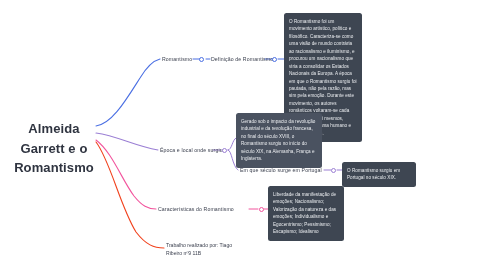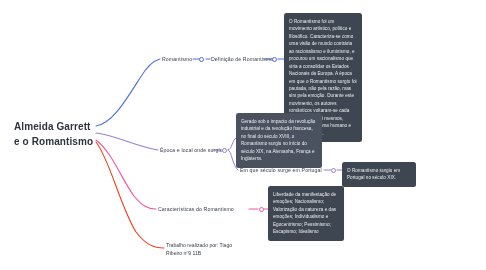--- a/index.html
+++ b/index.html
@@ -27,24 +27,24 @@
     position: absolute;
     color: #3d4250;
     font-size: 5.2px;
     line-height: 1.45;
     letter-spacing: 0.12px;
     white-space: nowrap;
   }
   .node-center {
     position: absolute;
     color: #2f3440;
-    font-size: 10px;
+    font-size: 13px;
     font-weight: bold;
     line-height: 1.5;
-    text-align: left;
+    text-align: center;
     letter-spacing: 0.1px;
   }
   .card {
     position: absolute;
     background: #3e4652;
     color: #eceef1;
     font-size: 4.6px;
     line-height: 1.62;
     padding: 5px 5px 5px 5px;
     border-radius: 2.5px;

